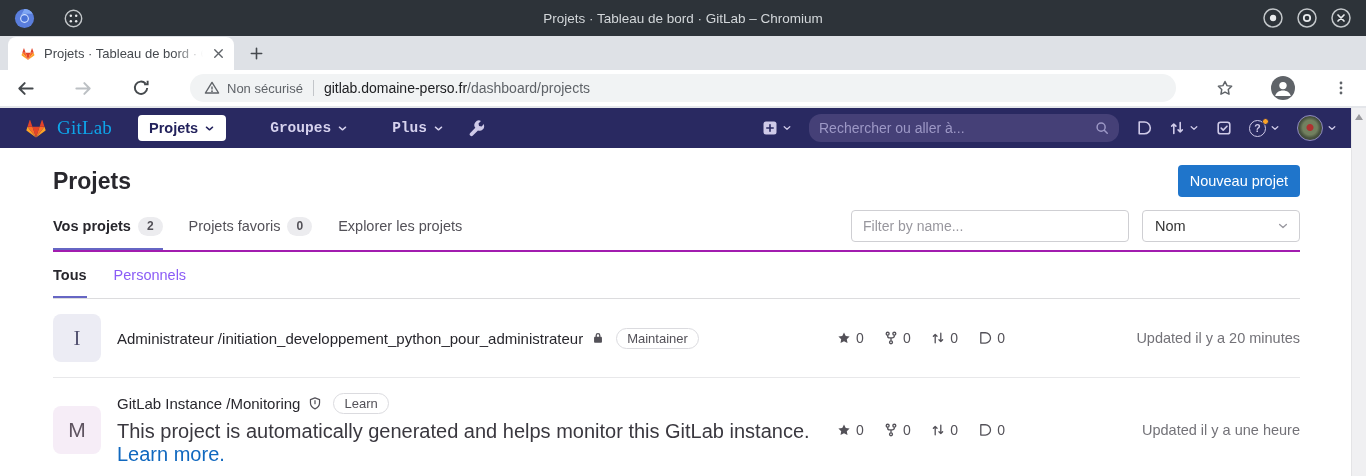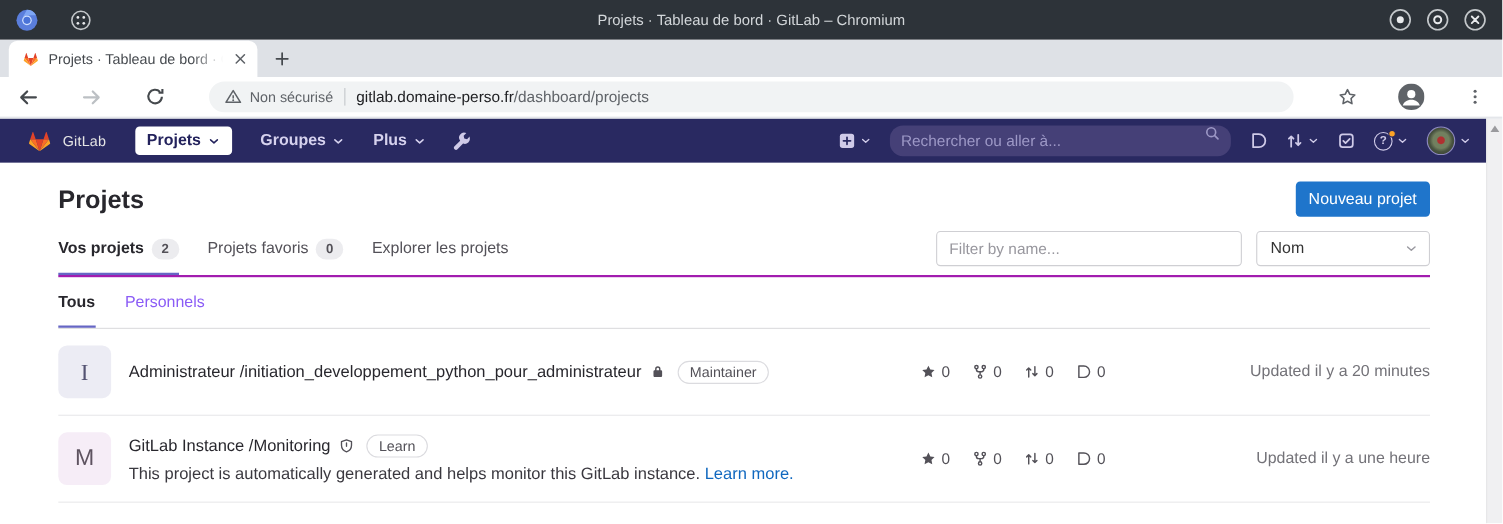--- a/index.html
+++ b/index.html
@@ -27,28 +27,28 @@
   .omnibox { flex:1; height:28px; background:#f1f3f4; border-radius:14px; display:flex; align-items:center; padding:0 14px; margin:0 8px; }
   .sec-label { font-size:13px; color:#5f6368; margin-left:7px; }
   .ob-divider { width:1px; height:16px; background:#c3c6ca; margin:0 10px; }
   .url { font-size:14px; color:#202124; white-space:nowrap; }
   .url-path { color:#5f6368; }
 
   
   .gl-navbar { position:relative; width:1351px; height:40px; background:#292961; display:flex; align-items:center;
       padding:0 14px 0 24px; color:#cfcae8; }
   .gl-logo { display:flex; align-items:center; gap:9px; }
-  .gl-wordmark { color:#e5e5e5; font-size:13px; font-weight:500; letter-spacing:.2px; }
+  .gl-wordmark { color:#0ea5e9; font-size:19px; font-weight:500; letter-spacing:.2px;font-family:Liberation Serif, serif; }
   .gl-menu-item { display:flex; align-items:center; gap:6px; font-size:14.5px; font-weight:700; color:#d6d2ee; cursor:pointer; }
   .gl-pill { background:#fff; color:#23225c; border-radius:4px; padding:5px 11px; margin-left:26px; }
-  .gl-plain { margin-left:26px; }
+  .gl-plain { margin-left:44px;font-family:Liberation Mono, monospace; }
   .gl-wrench { margin-left:24px; display:flex; cursor:pointer; }
   .gl-right { margin-left:auto; display:flex; align-items:center; gap:17px; }
   .gl-iconbtn { display:flex; align-items:center; gap:4px; cursor:pointer; }
-  .gl-search { width:310px; height:28px; background:#454077; border-radius:12px; display:flex; padding:0 10px; }
+  .gl-search { width:310px; height:28px; background:#454077; border-radius:12px; display:flex; align-items:center; padding:0 10px; }
   .gl-search input { flex:1; background:transparent; border:none; outline:none; color:#d6d2ee; font-size:14px; font-family:"Liberation Sans",sans-serif; }
   .gl-search input::placeholder { color:#9d98c6; }
   .help-wrap { position:relative; display:flex; }
   .help-circle { width:17px; height:17px; border:1.5px solid #cfcae8; border-radius:50%; display:flex; align-items:center; justify-content:center;
       font-size:10.5px; font-weight:700; color:#cfcae8; }
   .help-dot { position:absolute; top:-2px; right:-3px; width:7px; height:7px; border-radius:50%; background:#fca326; border:1px solid #292961; }
   .gl-avatar { width:26px; height:26px; border-radius:50%; border:1px solid #8f8ac0;
       background: radial-gradient(circle at 50% 48%, #b03030 0 3px, #72805f 4px 42%, #48523f 60%, #2e3a2c 100%); }
 
   
@@ -81,21 +81,21 @@
   .project-row { display:flex; align-items:center; border-bottom:1px solid #e8e8ea; padding:15px 0; }
   .p-avatar { width:48px; height:48px; border-radius:8px; display:flex; align-items:center; justify-content:center;
       font-size:21px; margin-right:16px; flex-shrink:0; }
   .avatar-i { background:#ececf4; color:#545372; font-family:"Liberation Serif", serif; }
   .avatar-m { background:#f6edf7; color:#5e5360; }
   .p-main { flex:1; min-width:0; }
   .p-titleline { display:flex; align-items:center; font-size:15px; color:#28272d; }
   .p-name { font-weight:400; }
   .p-visibility { display:inline-flex; margin:0 3px 0 8px; color:#535158; }
   .p-badge { margin-left:8px; border:1px solid #dbdbdf; border-radius:100px; padding:2px 10px; font-size:13px; color:#535158; background:#fff; }
-  .p-desc { margin-top:6px; font-size:15px; color:#3a383f; }
+  .p-desc { margin-top:6px; font-size:20px; color:#3a383f; }
   .p-desc a { color:#1068bf; text-decoration:none; cursor:pointer; }
   .p-stats { width:168px; display:flex; justify-content:space-between; color:#535158; font-size:14px; flex-shrink:0; }
   .stat { display:flex; align-items:center; gap:5px; }
   .p-updated { width:295px; text-align:right; color:#737278; font-size:14.5px; flex-shrink:0; }
   svg { display:block; }
 </style>
 </head>
 <body>
 
 <div class="screen">

